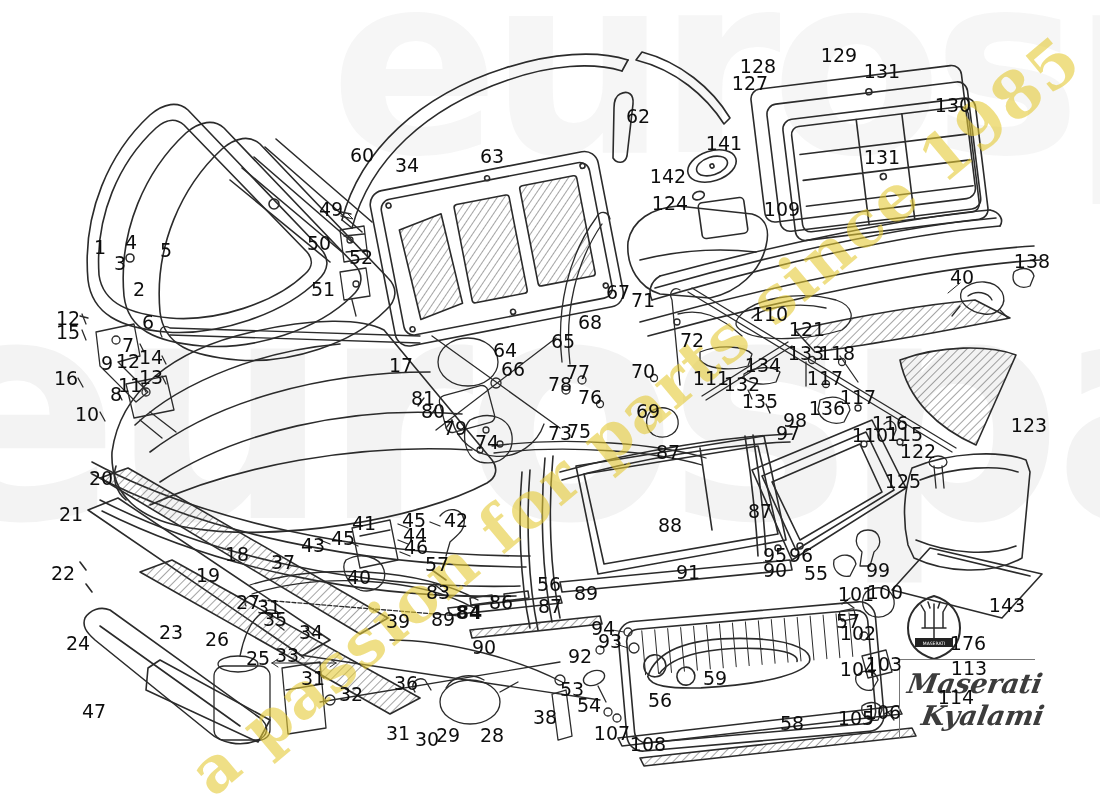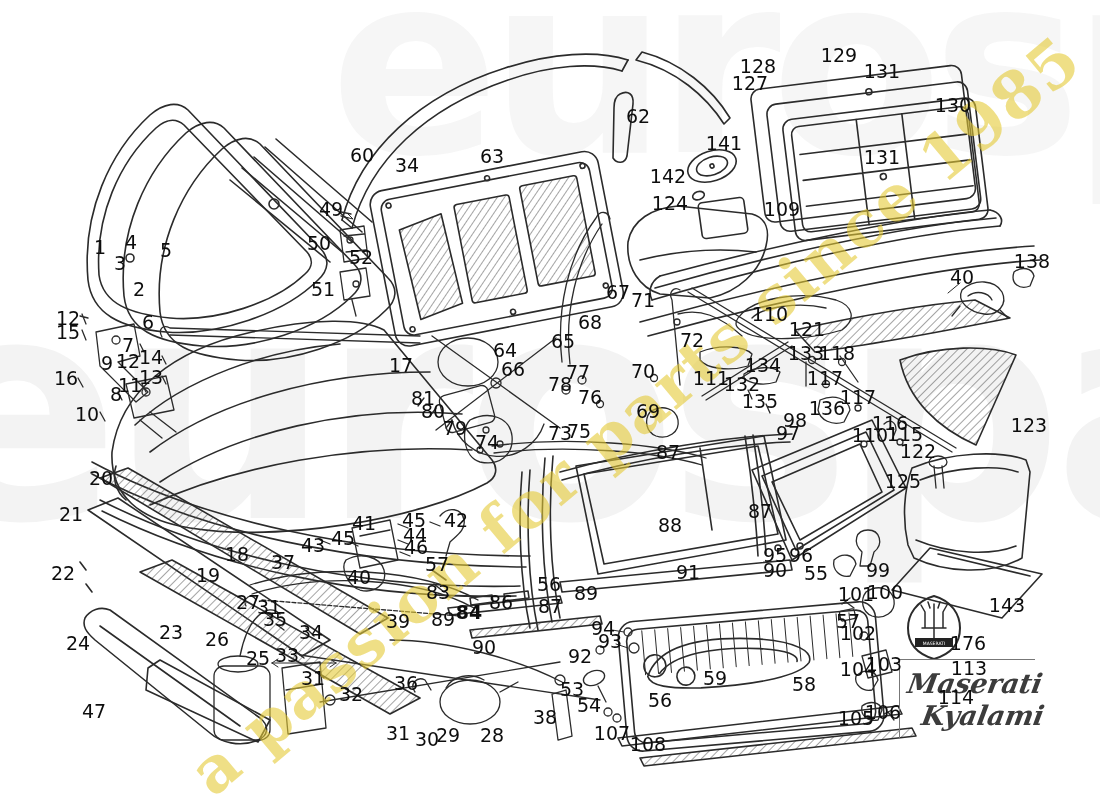--- a/index.html
+++ b/index.html
@@ -424,21 +424,21 @@
     <span class="callout" style="left: 760px; top: 511px;">87</span>
     <span class="callout" style="left: 688px; top: 572px;">91</span>
     <span class="callout" style="left: 545px; top: 717px;">38</span>
     <span class="callout" style="left: 572px; top: 689px;">53</span>
     <span class="callout" style="left: 589px; top: 705px;">54</span>
     <span class="callout" style="left: 580px; top: 656px;">92</span>
     <span class="callout" style="left: 610px; top: 641px;">93</span>
     <span class="callout" style="left: 603px; top: 628px;">94</span>
     <span class="callout" style="left: 660px; top: 700px;">56</span>
     <span class="callout" style="left: 715px; top: 678px;">59</span>
-    <span class="callout" style="left: 792px; top: 684px; margin-left: 12px;">58</span>
+    <span class="callout" style="left: 792px; top: 723px;">58</span>
     <span class="callout" style="left: 612px; top: 733px;">107</span>
     <span class="callout" style="left: 648px; top: 744px;">108</span>
     <span class="callout" style="left: 775px; top: 555px;">95</span>
     <span class="callout" style="left: 801px; top: 555px;">96</span>
     <span class="callout" style="left: 775px; top: 570px;">90</span>
     <span class="callout" style="left: 816px; top: 573px;">55</span>
     <span class="callout" style="left: 878px; top: 570px;">99</span>
     <span class="callout" style="left: 885px; top: 592px;">100</span>
     <span class="callout" style="left: 856px; top: 594px;">101</span>
     <span class="callout" style="left: 848px; top: 621px;">57</span>

